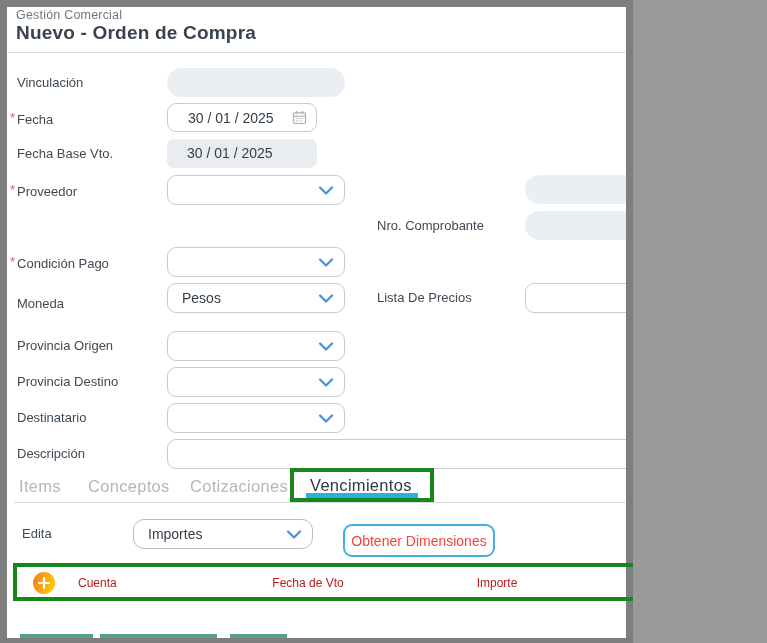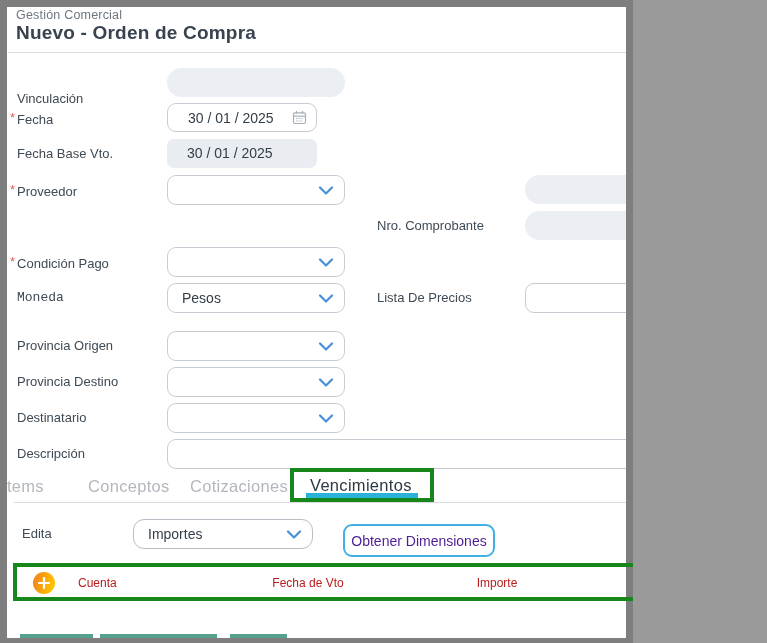--- a/index.html
+++ b/index.html
@@ -37,37 +37,37 @@
          display:flex; align-items:center; justify-content:center; cursor:pointer; }
 
   .tab { font-size:16.5px; letter-spacing:.3px; color:#b2b7bd; cursor:pointer; white-space:nowrap; }
   .tab.active { color:#2c3844; }
   .tab-underline { background:#2ab3da; }
 
   .annotation { border:4px solid #17871b; z-index:70; pointer-events:none; background:transparent; }
 
   .btn-outline { background:#fff; border:2px solid #43b0e5; border-radius:9px;
          display:flex; align-items:center; justify-content:center;
-         font-size:14px; color:#4c1d95; cursor:pointer; white-space:nowrap; }
+         font-size:14px; color:#ef4444; cursor:pointer; white-space:nowrap; }
 
   .th { font-size:12px; color:#b91c1c; height:24px; line-height:24px; white-space:nowrap; }
   .teal-strip { background:#56a18e; }
 </style>
 </head>
 <body>
 
 <div id="canvas">
 
   <div class="frame"></div>
 
   <div class="abs breadcrumb">Gestión Comercial</div>
   <div class="abs page-title">Nuevo - Orden de Compra</div>
   <div class="abs divider" style="left:8px; top:52px; width:751px;"></div>
 
-  <div class="abs lbl" style="left:17px; top:68px;margin-top:16px;">Vinculación</div>
+  <div class="abs lbl" style="left:17px; top:68px;">Vinculación</div>
   <div class="abs pill" style="left:167px; top:68px; width:178px;"></div>
 
   <div class="abs lbl" style="left:10px; top:103px;"><span class="req">*</span><span>Fecha</span></div>
   <div class="abs inputbox" style="left:167px; top:103px; width:150px;">
     <span class="val">30 / 01 / 2025</span>
     <span style="display:flex;">
       <svg width="15" height="15" viewBox="0 0 15 15" fill="none" stroke="#a8afb8" stroke-width="1.2">
         <rect x="1.5" y="2.8" width="12" height="10.7" rx="1.5"></rect>
         <line x1="1.5" y1="6.2" x2="13.5" y2="6.2"></line>
         <line x1="4.5" y1="1" x2="4.5" y2="3.6"></line>
@@ -94,21 +94,21 @@
   <div class="abs pill" style="left:525px; top:211px; width:180px;"></div>
 
   <div class="abs lbl" style="left:10px; top:247px;"><span class="req">*</span><span>Condición Pago</span></div>
   <div class="abs sel" style="left:167px; top:247px; width:178px;">
     <span></span>
     <svg class="chev" width="16" height="9" viewBox="0 0 16 9">
         <path d="M2 1.5 L8 7.5 L14 1.5" stroke="#4a90d6" stroke-width="2.2" fill="none" stroke-linecap="round" stroke-linejoin="round"></path>
       </svg>
   </div>
 
-  <div class="abs lbl" style="left:17px; top:283px;font-family:Liberation Mono, monospace;">Moneda</div>
+  <div class="abs lbl" style="left:17px; top:289px;">Moneda</div>
   <div class="abs sel" style="left:167px; top:283px; width:178px;">
     <span>Pesos</span>
     <svg class="chev" width="16" height="9" viewBox="0 0 16 9">
         <path d="M2 1.5 L8 7.5 L14 1.5" stroke="#4a90d6" stroke-width="2.2" fill="none" stroke-linecap="round" stroke-linejoin="round"></path>
       </svg>
   </div>
   <div class="abs lbl" style="left:377px; top:283px;">Lista De Precios</div>
   <div class="abs sel" style="left:525px; top:283px; width:180px;">
     <span></span>
     <svg class="chev" width="16" height="9" viewBox="0 0 16 9">
@@ -148,21 +148,21 @@
   </div>
 
   <div class="abs lbl" style="left:17px; top:439px;">Descripción</div>
   <div class="abs sel" style="left:167px; top:439px; width:540px;">
     <span></span>
     <svg class="chev" width="16" height="9" viewBox="0 0 16 9">
         <path d="M2 1.5 L8 7.5 L14 1.5" stroke="#4a90d6" stroke-width="2.2" fill="none" stroke-linecap="round" stroke-linejoin="round"></path>
       </svg>
   </div>
 
-  <div class="abs tab" style="left:2px; top:477px;text-align:right;">Items</div>
+  <div class="abs tab" style="left:19px; top:477px;text-align:right;">Items</div>
   <div class="abs tab" style="left:88px; top:477px;">Conceptos</div>
   <div class="abs tab" style="left:190px; top:477px;">Cotizaciones</div>
   <div class="abs tab active" style="left:310px; top:476px;">Vencimientos</div>
   <div class="abs tab-underline" style="left:306px; top:493px; width:112px; height:6px;"></div>
   <div class="abs divider" style="left:14px; top:502px; width:739px; background:#dadde0;"></div>
 
   <div class="abs annotation" style="left:290px; top:468px; width:144px; height:34px;"></div>
 
   <div class="abs lbl" style="left:22px; top:519px; height:30px; line-height:30px;">Edita</div>
   <div class="abs sel square" style="left:133px; top:519px; width:180px;">

